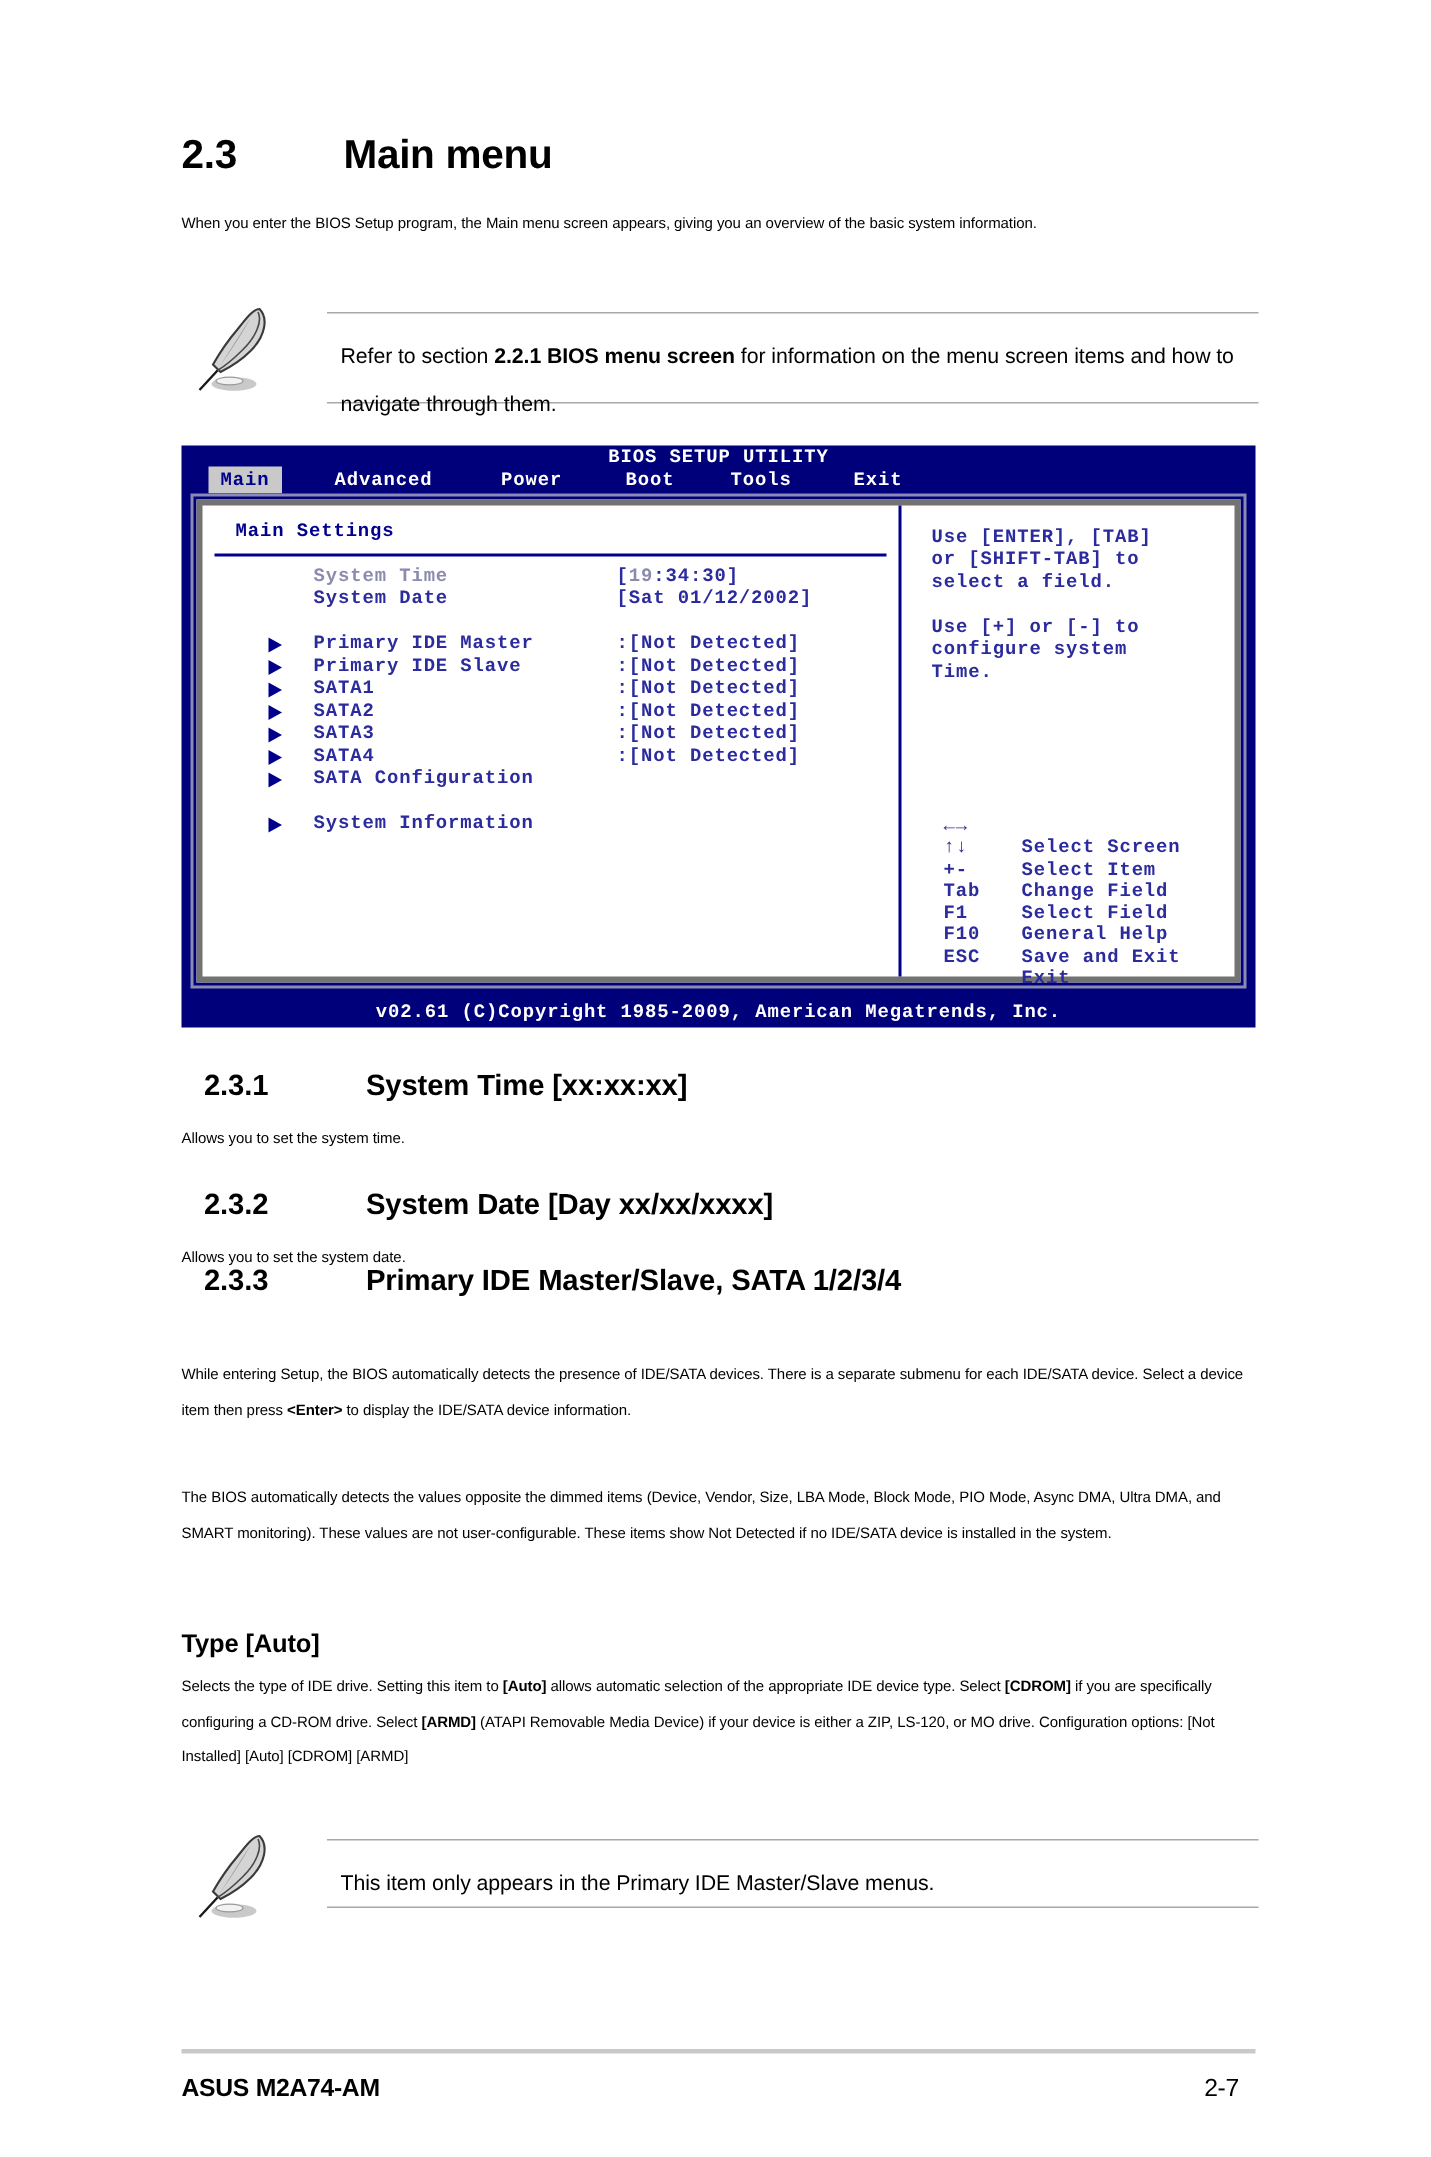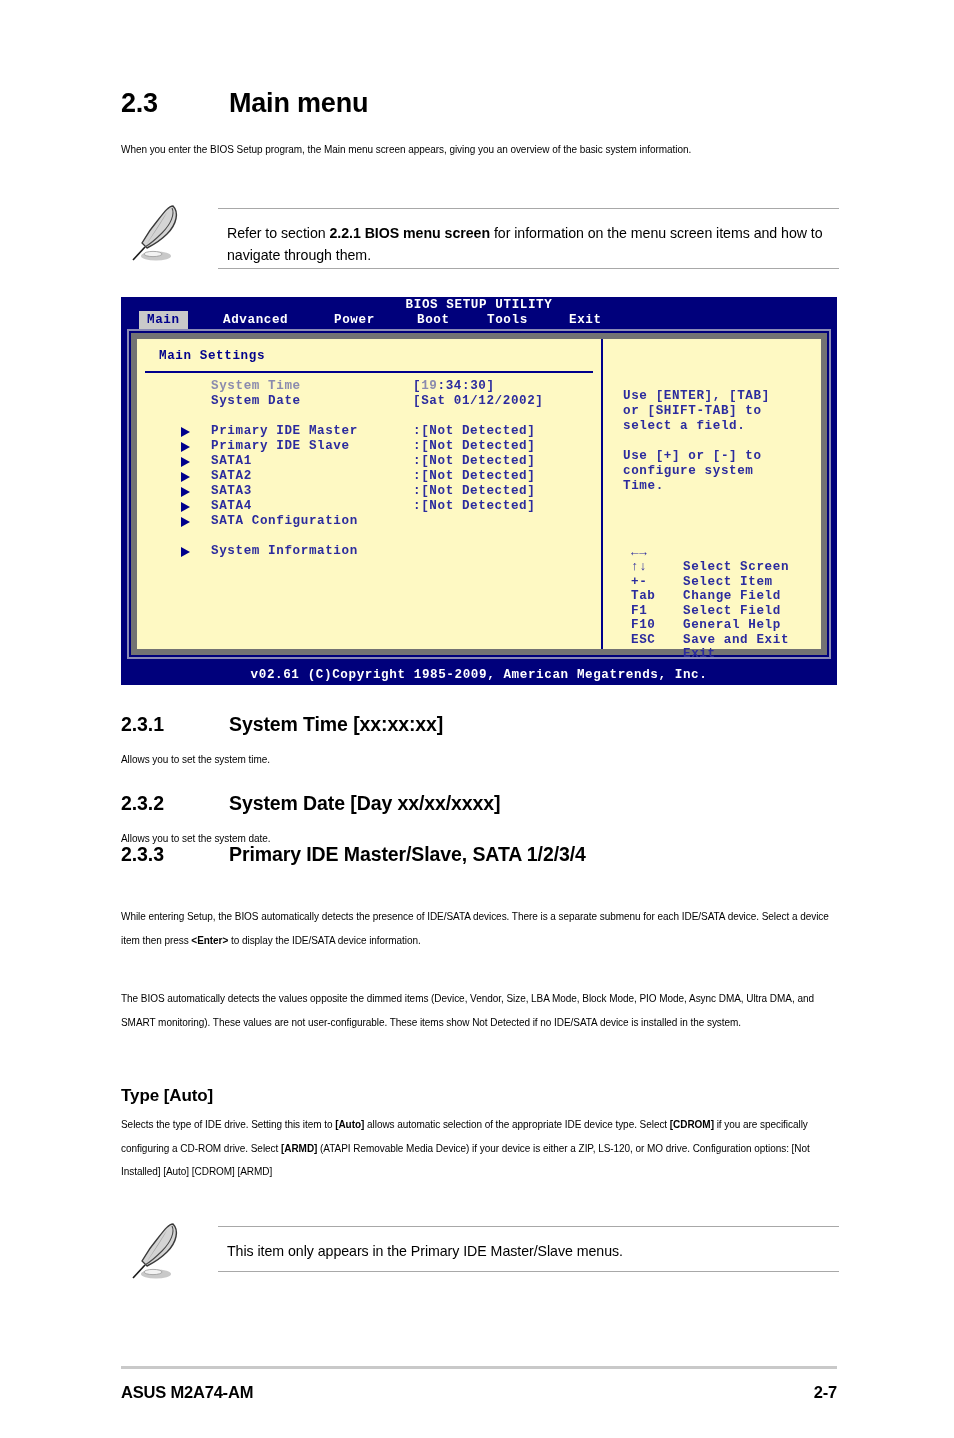--- a/index.html
+++ b/index.html
@@ -29,20 +29,21 @@
     white-space: nowrap;
   }
   .doc-h2 .num { display: inline-block; width: 108px; }
 
   .doc-h3 {
     position: absolute;
     font-size: 19.5px;
     font-weight: bold;
     letter-spacing: -0.1px;
     white-space: nowrap;
+    margin-left: 15px;
   }
   .doc-h3 .num { display: inline-block; width: 108px; }
 
   .doc-h4 {
     position: absolute;
     font-size: 17px;
     font-weight: bold;
     letter-spacing: -0.1px;
     white-space: nowrap;
   }
@@ -69,21 +70,21 @@
     height: 1px;
     background: #a8a8a8;
   }
   .note .rule.top { top: 0; }
   .note .note-body {
     position: absolute;
     left: 106px;
     right: 4px;
     top: 14px;
     font-size: 14.2px;
-    line-height: 22px;
+    line-height: 32px;
     letter-spacing: -0.05px;
   }
   .note .note-body b { font-weight: bold; }
   .quill {
     position: absolute;
     left: 8px;
     top: -6px;
     width: 58px;
     height: 64px;
   }
@@ -142,22 +143,22 @@
     right: 6px;
     bottom: 26px;
     border: 2px solid #8a8ab5;
     box-sizing: border-box;
     background: #00007b;
     padding: 2px;
   }
   .bios-inner {
     position: absolute;
     inset: 2px;
-    border: 6px solid #737373;
-    background: #fef9c3;
+    border: 4px solid #737373;
+    background: #ffffff;
     box-sizing: border-box;
   }
   .bios-left {
     position: absolute;
     left: 0; top: 0; bottom: 0;
     width: 466px;
     box-sizing: border-box;
     border-right: 2px solid #00008c;
   }
   .bios-right {
@@ -227,21 +228,20 @@
     position: absolute;
     left: 18px;
     top: 14px;
     right: 6px;
     color: #2b2b9e;
     font-size: 12.6px;
     line-height: 15px;
     letter-spacing: 0.6px;
     font-weight: bold;
     white-space: pre;
-    margin-top: 36px;
   }
   .bios-keys {
     position: absolute;
     left: 14px;
     top: 192px;
     color: #2b2b9e;
     font-size: 12.6px;
     line-height: 14.5px;
     letter-spacing: 0.6px;
     font-weight: bold;
@@ -272,24 +272,24 @@
   .footer-left {
     position: absolute;
     left: 121px;
     top: 1383px;
     font-size: 16.5px;
     font-weight: bold;
     letter-spacing: -0.2px;
   }
   .footer-right {
     position: absolute;
-    right: 117px;
+    right: 128px;
     top: 1383px;
     font-size: 16.5px;
-    font-weight: bold;
+    font-weight: normal;
     letter-spacing: -0.2px;
   }
 </style>
 </head>
 <body>
 
 <div class="page">
 
   <div class="doc-h2" style="left:121px; top:88px;">
     <span class="num">2.3</span><span>Main menu</span>

